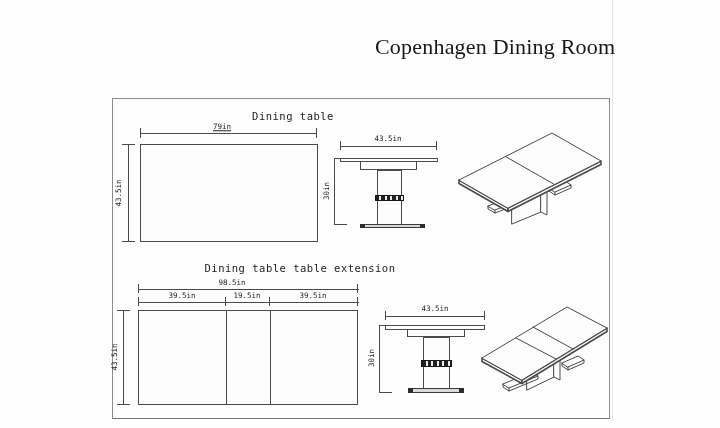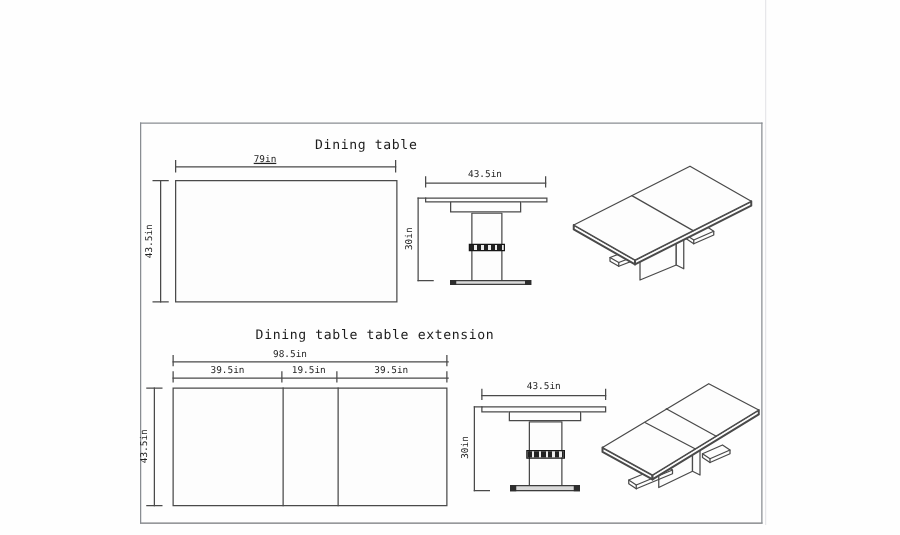--- a/index.html
+++ b/index.html
@@ -43,32 +43,33 @@
   svg{position:absolute;overflow:visible;}
   svg *{vector-effect:non-scaling-stroke;}
 </style>
 </head>
 <body>
 
 <div id="app">
 
   <div class="page-edge"></div>
 
+  <div class="page-title">Copenhagen Dining Room</div>
 
   <div class="frame"></div>
 
   <div>
     <div class="sec-title" style="left:293px;top:116px;">Dining table</div>
 
     <div class="box" style="left:140px;top:144px;width:178px;height:98px;"></div>
 
     <div class="h" style="left:140px;top:133px;width:177px;"></div>
     <div class="v" style="left:140px;top:128px;height:10px;"></div>
     <div class="v" style="left:316px;top:128px;height:10px;"></div>
-    <div class="dim-label" style="left:212px;top:127px;text-decoration:underline;">79in</div>
+    <div class="dim-label" style="left:222px;top:127px;text-decoration:underline;">79in</div>
 
     <div class="v" style="left:128px;top:144px;height:98px;"></div>
     <div class="h" style="left:122px;top:144px;width:13px;"></div>
     <div class="h" style="left:122px;top:241px;width:13px;"></div>
     <div class="dim-label vert" style="left:119px;top:193px;">43.5in</div>
 
     <div class="h" style="left:340px;top:146px;width:97px;"></div>
     <div class="v" style="left:340px;top:141px;height:9px;"></div>
     <div class="v" style="left:436px;top:141px;height:9px;"></div>
     <div class="dim-label" style="left:388px;top:139px;">43.5in</div>

